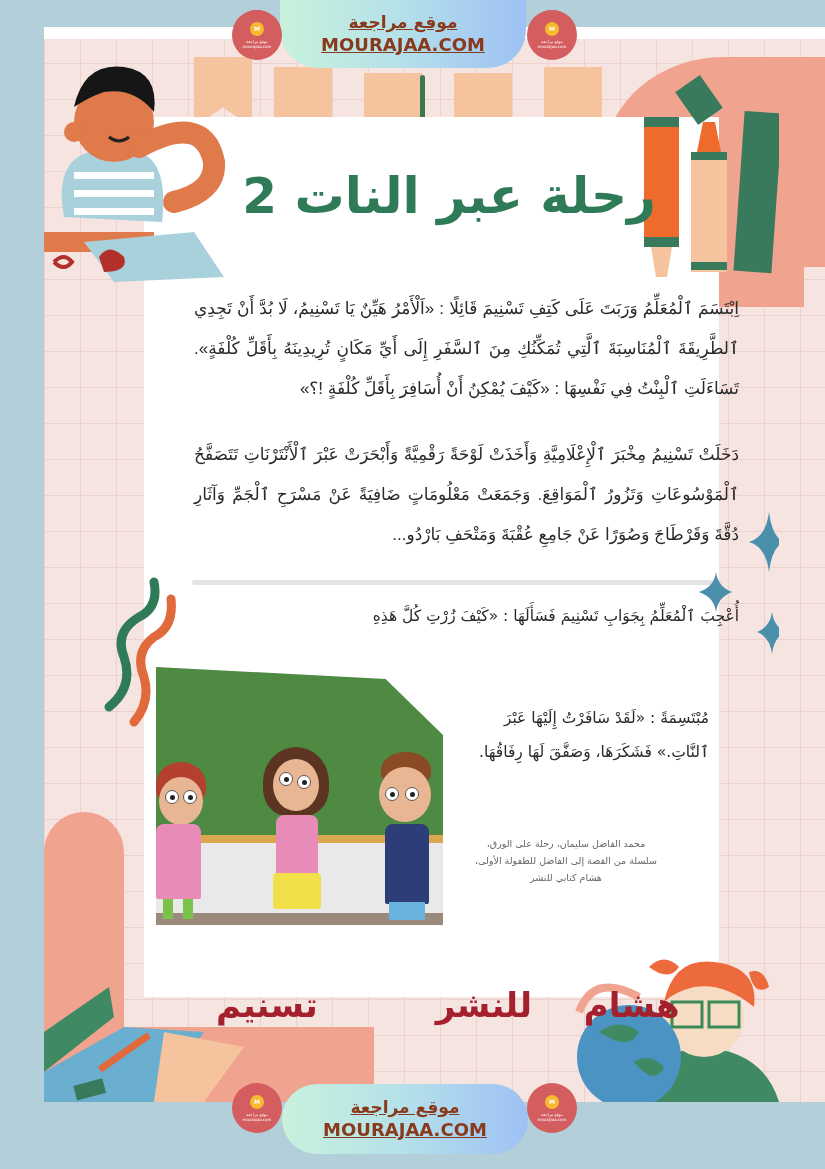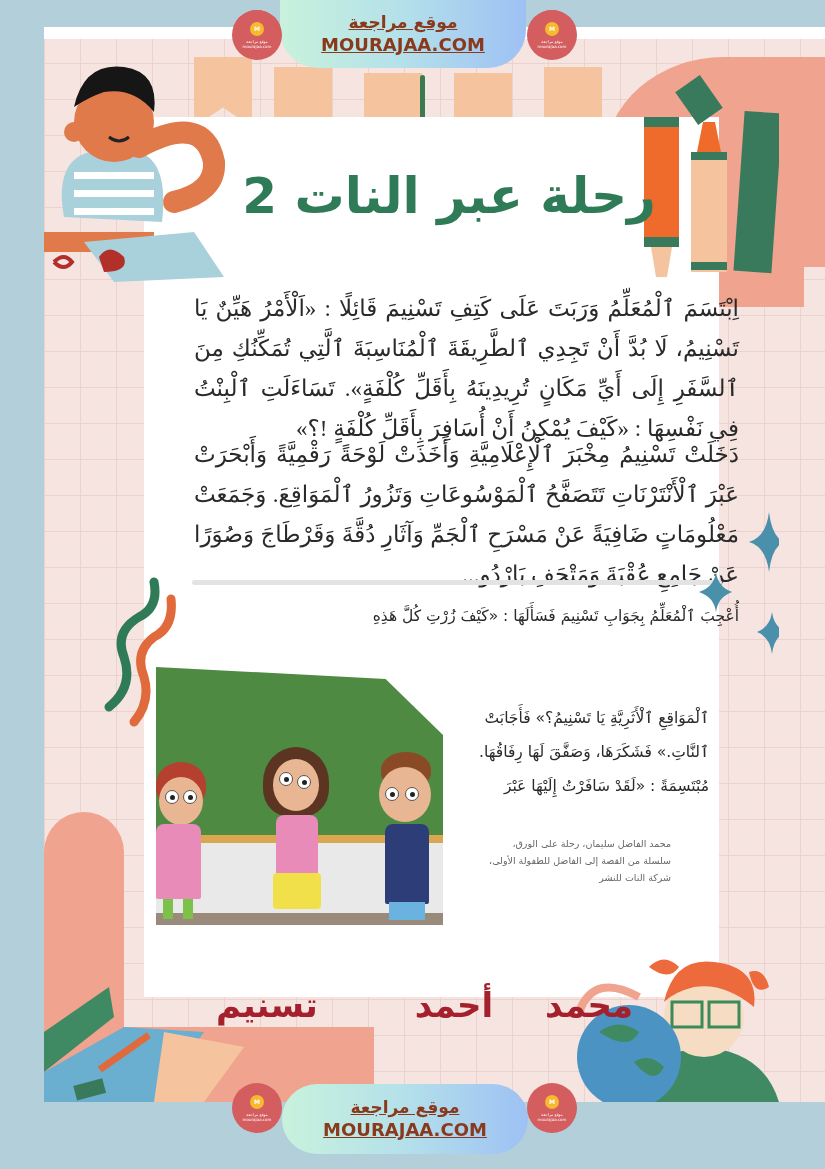--- a/index.html
+++ b/index.html
@@ -33,32 +33,32 @@
     clip-path: polygon(0 0, 100% 0, 100% 100%, 50% 72%, 0 100%); }
 
   .title {
     position: absolute; left: 0; right: 0; top: 140px;
     text-align: center; direction: rtl;
     font-family: "DejaVu Sans", sans-serif; font-weight: bold;
     font-size: 50px; color: #2f7a57; letter-spacing: 1px;
   }
   .para {
     position: absolute; direction: rtl; text-align: justify;
-    font-family: Liberation Serif, serif; color: #2a2a2a;
-    font-size: 23px; line-height: 40px;
+    font-family: Liberation Sans, sans-serif; color: #2a2a2a;
+    font-size: 17px; line-height: 40px;
   }
   .para1 { left: 150px; width: 545px; top: 262px; }
   .para2 { left: 150px; width: 545px; top: 408px; }
   .divider { position: absolute; left: 148px; top: 553px; width: 530px; height: 5px; background: #e3e3e3; border-radius: 3px; }
   .para3-wide { position: absolute; direction: rtl; left: 150px; width: 545px; top: 572px;
     font-size: 15.5px; line-height: 34px; color: #2a2a2a; text-align: justify; }
 
   .source {
     position: absolute; left: 455px; width: 210px; top: 836px;
-    direction: rtl; font-size: 9.5px; line-height: 17px; color: #666;
+    direction: rtl; text-align: center; font-size: 9.5px; line-height: 17px; color: #666;
   }
   .illustration {
     position: absolute; left: 150px; top: 668px; width: 287px; height: 258px; overflow: hidden;
     background: #ffffff;
   }
   .board { position: absolute; left: 0; top: 0; width: 287px; height: 170px; background: #4f8a43;
     clip-path: polygon(0 0, 80% 7%, 100% 40%, 100% 100%, 0 100%); }
   .ledge { position: absolute; left: 0; top: 168px; width: 287px; height: 8px; background: #d9a750; }
   .wall { position: absolute; left: 0; top: 176px; width: 287px; height: 70px; background: #e9e9ea; }
   .floor { position: absolute; left: 0; top: 246px; width: 287px; height: 12px; background: #9a8a7c; }
@@ -165,23 +165,22 @@
   <svg style="position:absolute; left:650px; top:470px;" width="85" height="170" viewBox="0 0 85 170">
     <path d="M75 15 Q78 40 90 45 Q78 50 75 75 Q72 50 55 45 Q72 40 75 15Z" fill="#4a90ab"></path>
     <path d="M22 75 Q24 90 38 95 Q24 100 22 115 Q20 100 5 95 Q20 90 22 75Z" fill="#4a90ab"></path>
     <path d="M78 115 Q80 130 92 135 Q80 140 78 157 Q76 140 63 135 Q76 130 78 115Z" fill="#4a90ab"></path>
   </svg>
 
   <div class="para3-wide" style="top:572px;">
     <div>أُعْجِبَ ٱلْمُعَلِّمُ بِجَوَابِ تَسْنِيمَ فَسَأَلَهَا : «كَيْفَ زُرْتِ كُلَّ هَذِهِ</div>
   </div>
   <div class="para3-wide" style="left:405px; width:260px; top:674px;">
-    <div>ٱلْمَوَاقِعِ ٱلْأَثَرِيَّةِ يَا تَسْنِيمُ؟» فَأَجَابَتْ</div>
+    <div>مُبْتَسِمَةً : «لَقَدْ سَافَرْتُ إِلَيْهَا عَبْرَ</div>
     <div>ٱلنَّاتِ.» فَشَكَرَهَا، وَصَفَّقَ لَهَا رِفَاقُهَا.</div>
-    <div>مُبْتَسِمَةً : «لَقَدْ سَافَرْتُ إِلَيْهَا عَبْرَ</div>
   </div>
 
   <div class="illustration" style="left:112px; top:640px;">
     <div class="board"></div>
     <div class="ledge"></div>
     <div class="wall"></div>
     <div class="floor"></div>
 
     <div class="kid" style="left:-5px; top:95px; width:70px; height:160px;">
       <div class="hair" style="left:5px; top:0; width:50px; height:45px; background:#b5402f;"></div>
@@ -208,21 +207,21 @@
       <div class="eye" style="left:14px; top:35px;"></div>
         <div class="eye" style="left:34px; top:35px;"></div>
       <div class="body" style="left:14px; top:72px; width:44px; height:80px; background:#2c3d78;"></div>
       <div style="position:absolute; left:18px; top:150px; width:36px; height:18px; background:#6ab2df;"></div>
     </div>
   </div>
 
   <div class="source" style="left:417px; top:808px;">
     <div>محمد الفاضل سليمان، رحلة على الورق،</div>
     <div>سلسلة من القصة إلى الفاضل للطفولة الأولى،</div>
-    <div>شركة النات للنشر</div>
+    <div>هشام كتابي للنشر</div>
   </div>
 
   <svg style="position:absolute; left:0; top:960px;" width="210" height="115" viewBox="0 0 210 115">
     <polygon points="0,45 65,0 70,30 0,85" fill="#3f8a63"></polygon>
     <polygon points="0,85 80,40 160,45 110,115 0,115" fill="#6aaed0"></polygon>
     <polygon points="120,45 200,60 160,115 110,115" fill="#f5c49e"></polygon>
     <rect x="50" y="62" width="60" height="7" fill="#e06a3c" transform="rotate(-35 80 65)"></rect>
     <rect x="30" y="95" width="30" height="15" fill="#3a7a5c" transform="rotate(-15 45 100)"></rect>
   </svg>
 
@@ -233,22 +232,22 @@
     <path d="M85 15 q15 -15 30 0 q-10 15 -30 0" fill="#ec6a3c"></path>
     <path d="M185 20 q15 -5 20 15 q-15 10 -20 -15" fill="#ec6a3c"></path>
     <rect x="108" y="50" width="30" height="25" fill="none" stroke="#3a8a5a" stroke-width="3"></rect>
     <rect x="145" y="50" width="30" height="25" fill="none" stroke="#3a8a5a" stroke-width="3"></rect>
     <circle cx="65" cy="105" r="52" fill="#4a93c2"></circle>
     <path d="M35 80 q20 -15 40 0 q-10 20 -40 0z M70 110 q15 -10 30 5 q-10 20 -30 -5z" fill="#3f8a63"></path>
     <path d="M15 60 Q30 20 75 45" stroke="#f0a38e" stroke-width="8" fill="none"></path>
   </svg>
 
   <div class="authors" style="left:172px; top:958px;">
-    <span>محمد أحمد</span>
-    <span style="margin-right:45px;">تسنيم</span>
+    <span>هشام للنشر</span>
+    <span style="margin-right:66px;">تسنيم</span>
   </div>
 </div>
 
 <div class="badge-pill" style="left:280px; top:0px; height:68px; border-radius:0 0 38px 38px;">
   <div class="badge-ar">موقع مراجعة</div>
   <div class="badge-en">MOURAJAA.COM</div>
 </div>
 <div class="logo-circle" style="left:232px; top:10px;">
   <div class="logo-dot">M</div>
   <div class="logo-text">موقع مراجعة</div>

